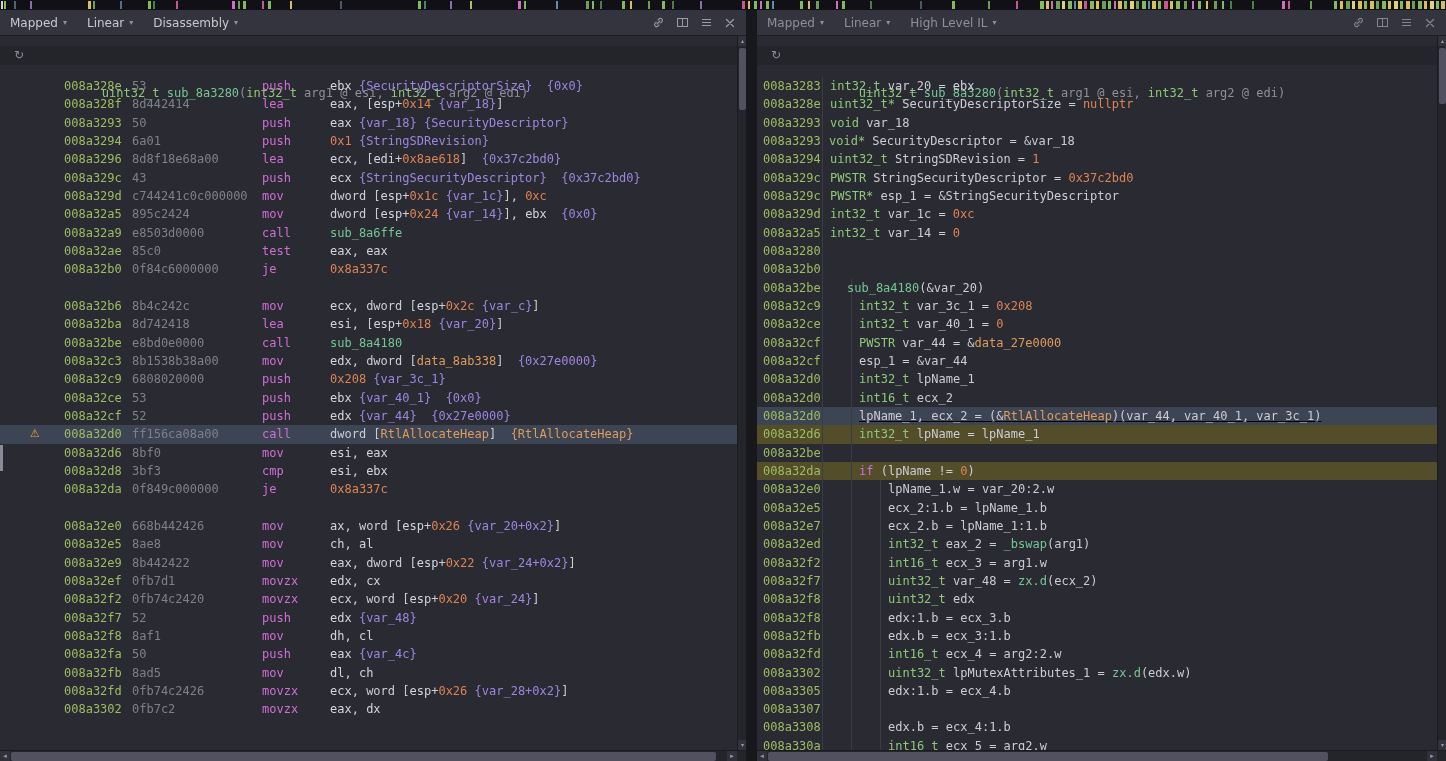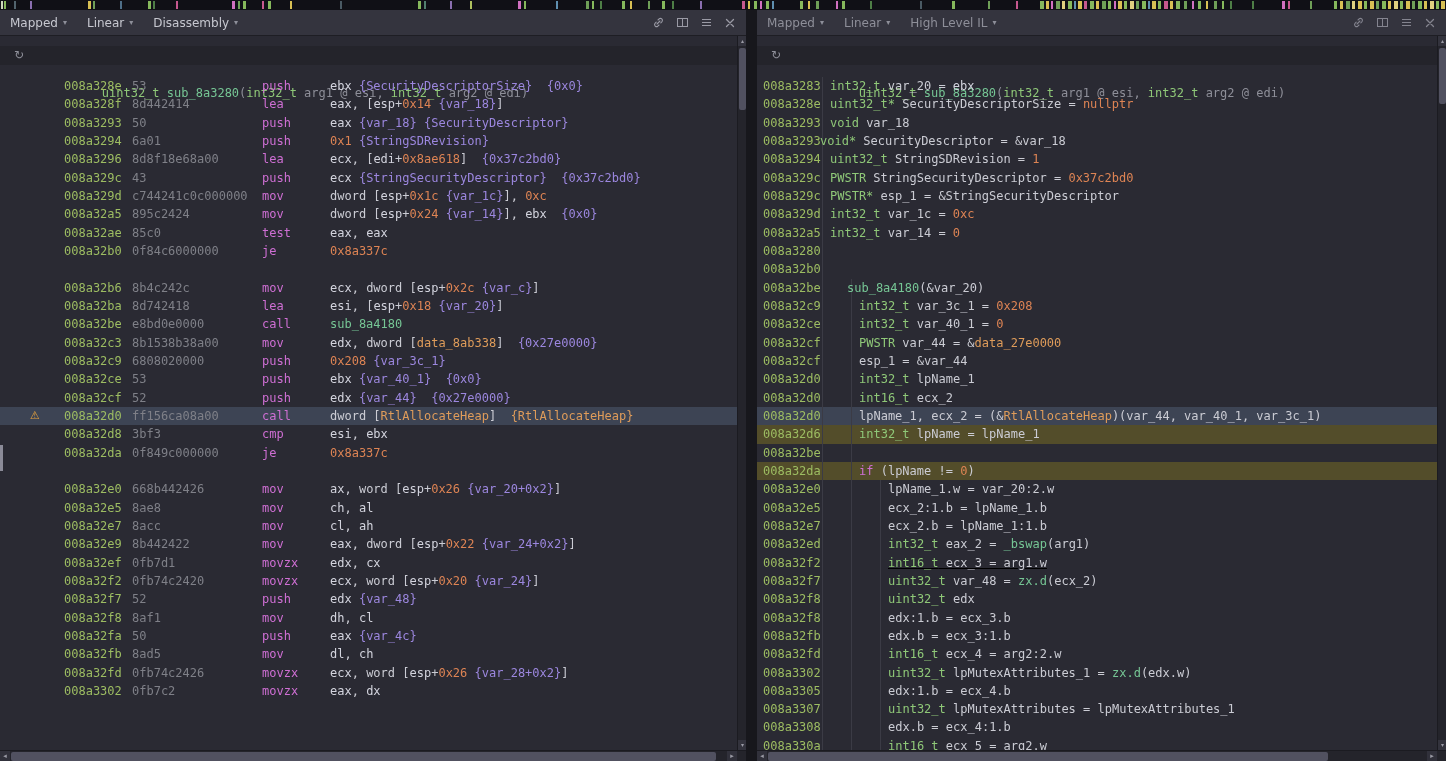--- a/index.html
+++ b/index.html
@@ -229,37 +229,38 @@
       </div>
       <div class="rows" id="rows-left">
           <div class="lrow"><span class="col-addr tk-addr">008a328e</span><span class="col-bytes tk-bytes">53</span><span class="col-mnem tk-mnem">push</span><span class="col-ops"><span class="tk-reg">ebx</span><span class="tk-txt"> </span><span class="tk-ann">{SecurityDescriptorSize}</span><span class="tk-txt">  </span><span class="tk-ann">{0x0}</span></span></div>
           <div class="lrow"><span class="col-addr tk-addr">008a328f</span><span class="col-bytes tk-bytes">8d442414</span><span class="col-mnem tk-mnem">lea</span><span class="col-ops"><span class="tk-reg">eax</span><span class="tk-txt">, [</span><span class="tk-reg">esp</span><span class="tk-txt">+</span><span class="tk-num">0x14</span><span class="tk-txt"> </span><span class="tk-ann">{var_18}</span><span class="tk-txt">]</span></span></div>
           <div class="lrow"><span class="col-addr tk-addr">008a3293</span><span class="col-bytes tk-bytes">50</span><span class="col-mnem tk-mnem">push</span><span class="col-ops"><span class="tk-reg">eax</span><span class="tk-txt"> </span><span class="tk-ann">{var_18}</span><span class="tk-txt"> </span><span class="tk-ann">{SecurityDescriptor}</span></span></div>
           <div class="lrow"><span class="col-addr tk-addr">008a3294</span><span class="col-bytes tk-bytes">6a01</span><span class="col-mnem tk-mnem">push</span><span class="col-ops"><span class="tk-num">0x1</span><span class="tk-txt"> </span><span class="tk-ann">{StringSDRevision}</span></span></div>
           <div class="lrow"><span class="col-addr tk-addr">008a3296</span><span class="col-bytes tk-bytes">8d8f18e68a00</span><span class="col-mnem tk-mnem">lea</span><span class="col-ops"><span class="tk-reg">ecx</span><span class="tk-txt">, [</span><span class="tk-reg">edi</span><span class="tk-txt">+</span><span class="tk-num">0x8ae618</span><span class="tk-txt">]  </span><span class="tk-ann">{0x37c2bd0}</span></span></div>
           <div class="lrow"><span class="col-addr tk-addr">008a329c</span><span class="col-bytes tk-bytes">43</span><span class="col-mnem tk-mnem">push</span><span class="col-ops"><span class="tk-reg">ecx</span><span class="tk-txt"> </span><span class="tk-ann">{StringSecurityDescriptor}</span><span class="tk-txt">  </span><span class="tk-ann">{0x37c2bd0}</span></span></div>
           <div class="lrow"><span class="col-addr tk-addr">008a329d</span><span class="col-bytes tk-bytes">c744241c0c000000</span><span class="col-mnem tk-mnem">mov</span><span class="col-ops"><span class="tk-txt">dword [</span><span class="tk-reg">esp</span><span class="tk-txt">+</span><span class="tk-num">0x1c</span><span class="tk-txt"> </span><span class="tk-ann">{var_1c}</span><span class="tk-txt">], </span><span class="tk-num">0xc</span></span></div>
           <div class="lrow"><span class="col-addr tk-addr">008a32a5</span><span class="col-bytes tk-bytes">895c2424</span><span class="col-mnem tk-mnem">mov</span><span class="col-ops"><span class="tk-txt">dword [</span><span class="tk-reg">esp</span><span class="tk-txt">+</span><span class="tk-num">0x24</span><span class="tk-txt"> </span><span class="tk-ann">{var_14}</span><span class="tk-txt">], </span><span class="tk-reg">ebx</span><span class="tk-txt">  </span><span class="tk-ann">{0x0}</span></span></div>
+          <div class="lrow"><span class="col-addr tk-addr">008a32a9</span><span class="col-bytes tk-bytes">e8503d0000</span><span class="col-mnem tk-mnem">call</span><span class="col-ops"><span class="tk-sym">sub_8a6ffe</span></span></div>
           <div class="lrow"><span class="col-addr tk-addr">008a32ae</span><span class="col-bytes tk-bytes">85c0</span><span class="col-mnem tk-mnem">test</span><span class="col-ops"><span class="tk-reg">eax</span><span class="tk-txt">, </span><span class="tk-reg">eax</span></span></div>
           <div class="lrow"><span class="col-addr tk-addr">008a32b0</span><span class="col-bytes tk-bytes">0f84c6000000</span><span class="col-mnem tk-mnem">je</span><span class="col-ops"><span class="tk-num">0x8a337c</span></span></div>
           <div class="lrow"></div>
           <div class="lrow"><span class="col-addr tk-addr">008a32b6</span><span class="col-bytes tk-bytes">8b4c242c</span><span class="col-mnem tk-mnem">mov</span><span class="col-ops"><span class="tk-reg">ecx</span><span class="tk-txt">, dword [</span><span class="tk-reg">esp</span><span class="tk-txt">+</span><span class="tk-num">0x2c</span><span class="tk-txt"> </span><span class="tk-ann">{var_c}</span><span class="tk-txt">]</span></span></div>
           <div class="lrow"><span class="col-addr tk-addr">008a32ba</span><span class="col-bytes tk-bytes">8d742418</span><span class="col-mnem tk-mnem">lea</span><span class="col-ops"><span class="tk-reg">esi</span><span class="tk-txt">, [</span><span class="tk-reg">esp</span><span class="tk-txt">+</span><span class="tk-num">0x18</span><span class="tk-txt"> </span><span class="tk-ann">{var_20}</span><span class="tk-txt">]</span></span></div>
           <div class="lrow"><span class="col-addr tk-addr">008a32be</span><span class="col-bytes tk-bytes">e8bd0e0000</span><span class="col-mnem tk-mnem">call</span><span class="col-ops"><span class="tk-sym">sub_8a4180</span></span></div>
           <div class="lrow"><span class="col-addr tk-addr">008a32c3</span><span class="col-bytes tk-bytes">8b1538b38a00</span><span class="col-mnem tk-mnem">mov</span><span class="col-ops"><span class="tk-reg">edx</span><span class="tk-txt">, dword [</span><span class="tk-imp">data_8ab338</span><span class="tk-txt">]  </span><span class="tk-ann">{0x27e0000}</span></span></div>
           <div class="lrow"><span class="col-addr tk-addr">008a32c9</span><span class="col-bytes tk-bytes">6808020000</span><span class="col-mnem tk-mnem">push</span><span class="col-ops"><span class="tk-num">0x208</span><span class="tk-txt"> </span><span class="tk-ann">{var_3c_1}</span></span></div>
           <div class="lrow"><span class="col-addr tk-addr">008a32ce</span><span class="col-bytes tk-bytes">53</span><span class="col-mnem tk-mnem">push</span><span class="col-ops"><span class="tk-reg">ebx</span><span class="tk-txt"> </span><span class="tk-ann">{var_40_1}</span><span class="tk-txt">  </span><span class="tk-ann">{0x0}</span></span></div>
           <div class="lrow"><span class="col-addr tk-addr">008a32cf</span><span class="col-bytes tk-bytes">52</span><span class="col-mnem tk-mnem">push</span><span class="col-ops"><span class="tk-reg">edx</span><span class="tk-txt"> </span><span class="tk-ann">{var_44}</span><span class="tk-txt">  </span><span class="tk-ann">{0x27e0000}</span></span></div>
           <div class="lrow sel"><span class="warn">⚠</span><span class="col-addr tk-addr">008a32d0</span><span class="col-bytes tk-bytes">ff156ca08a00</span><span class="col-mnem tk-mnem">call</span><span class="col-ops"><span class="tk-txt">dword [</span><span class="tk-imp">RtlAllocateHeap</span><span class="tk-txt">]  </span><span class="tk-imp">{RtlAllocateHeap}</span></span></div>
+          <div class="lrow"><span class="col-addr tk-addr">008a32d6</span><span class="col-bytes tk-bytes">8bf0</span><span class="col-mnem tk-mnem">mov</span><span class="col-ops"><span class="tk-reg">esi</span><span class="tk-txt">, </span><span class="tk-reg">eax</span></span></div>
           <div class="lrow"><span class="col-addr tk-addr">008a32d8</span><span class="col-bytes tk-bytes">3bf3</span><span class="col-mnem tk-mnem">cmp</span><span class="col-ops"><span class="tk-reg">esi</span><span class="tk-txt">, </span><span class="tk-reg">ebx</span></span></div>
           <div class="lrow"><span class="col-addr tk-addr">008a32da</span><span class="col-bytes tk-bytes">0f849c000000</span><span class="col-mnem tk-mnem">je</span><span class="col-ops"><span class="tk-num">0x8a337c</span></span></div>
           <div class="lrow"></div>
           <div class="lrow"><span class="col-addr tk-addr">008a32e0</span><span class="col-bytes tk-bytes">668b442426</span><span class="col-mnem tk-mnem">mov</span><span class="col-ops"><span class="tk-reg">ax</span><span class="tk-txt">, word [</span><span class="tk-reg">esp</span><span class="tk-txt">+</span><span class="tk-num">0x26</span><span class="tk-txt"> </span><span class="tk-ann">{var_20+0x2}</span><span class="tk-txt">]</span></span></div>
           <div class="lrow"><span class="col-addr tk-addr">008a32e5</span><span class="col-bytes tk-bytes">8ae8</span><span class="col-mnem tk-mnem">mov</span><span class="col-ops"><span class="tk-reg">ch</span><span class="tk-txt">, </span><span class="tk-reg">al</span></span></div>
-          <div class="lrow"><span class="col-addr tk-addr">008a32e7</span><span class="col-bytes tk-bytes">8acc</span><span class="col-mnem tk-mnem">mov</span><span class="col-ops"><span class="tk-reg">cl</span><span class="tk-txt">, </span><span class="tk-reg">ah</span></span></div>
           <div class="lrow"><span class="col-addr tk-addr">008a32e9</span><span class="col-bytes tk-bytes">8b442422</span><span class="col-mnem tk-mnem">mov</span><span class="col-ops"><span class="tk-reg">eax</span><span class="tk-txt">, dword [</span><span class="tk-reg">esp</span><span class="tk-txt">+</span><span class="tk-num">0x22</span><span class="tk-txt"> </span><span class="tk-ann">{var_24+0x2}</span><span class="tk-txt">]</span></span></div>
           <div class="lrow"><span class="col-addr tk-addr">008a32ef</span><span class="col-bytes tk-bytes">0fb7d1</span><span class="col-mnem tk-mnem">movzx</span><span class="col-ops"><span class="tk-reg">edx</span><span class="tk-txt">, </span><span class="tk-reg">cx</span></span></div>
           <div class="lrow"><span class="col-addr tk-addr">008a32f2</span><span class="col-bytes tk-bytes">0fb74c2420</span><span class="col-mnem tk-mnem">movzx</span><span class="col-ops"><span class="tk-reg">ecx</span><span class="tk-txt">, word [</span><span class="tk-reg">esp</span><span class="tk-txt">+</span><span class="tk-num">0x20</span><span class="tk-txt"> </span><span class="tk-ann">{var_24}</span><span class="tk-txt">]</span></span></div>
           <div class="lrow"><span class="col-addr tk-addr">008a32f7</span><span class="col-bytes tk-bytes">52</span><span class="col-mnem tk-mnem">push</span><span class="col-ops"><span class="tk-reg">edx</span><span class="tk-txt"> </span><span class="tk-ann">{var_48}</span></span></div>
           <div class="lrow"><span class="col-addr tk-addr">008a32f8</span><span class="col-bytes tk-bytes">8af1</span><span class="col-mnem tk-mnem">mov</span><span class="col-ops"><span class="tk-reg">dh</span><span class="tk-txt">, </span><span class="tk-reg">cl</span></span></div>
           <div class="lrow"><span class="col-addr tk-addr">008a32fa</span><span class="col-bytes tk-bytes">50</span><span class="col-mnem tk-mnem">push</span><span class="col-ops"><span class="tk-reg">eax</span><span class="tk-txt"> </span><span class="tk-ann">{var_4c}</span></span></div>
           <div class="lrow"><span class="col-addr tk-addr">008a32fb</span><span class="col-bytes tk-bytes">8ad5</span><span class="col-mnem tk-mnem">mov</span><span class="col-ops"><span class="tk-reg">dl</span><span class="tk-txt">, </span><span class="tk-reg">ch</span></span></div>
           <div class="lrow"><span class="col-addr tk-addr">008a32fd</span><span class="col-bytes tk-bytes">0fb74c2426</span><span class="col-mnem tk-mnem">movzx</span><span class="col-ops"><span class="tk-reg">ecx</span><span class="tk-txt">, word [</span><span class="tk-reg">esp</span><span class="tk-txt">+</span><span class="tk-num">0x26</span><span class="tk-txt"> </span><span class="tk-ann">{var_28+0x2}</span><span class="tk-txt">]</span></span></div>
           <div class="lrow"><span class="col-addr tk-addr">008a3302</span><span class="col-bytes tk-bytes">0fb7c2</span><span class="col-mnem tk-mnem">movzx</span><span class="col-ops"><span class="tk-reg">eax</span><span class="tk-txt">, </span><span class="tk-reg">dx</span></span></div>
         </div>
@@ -321,52 +322,52 @@
     </div>
     <div class="content">
       <div class="func-header">
         <span class="reanalyze">↻</span>
         <span class="sig" id="sig-right"><span class="tk-typ">uint32_t</span><span class="tk-txt"> </span><span class="tk-sym">sub_8a3280</span><span class="tk-gray">(</span><span class="tk-typ">int32_t</span><span class="tk-gray"> arg1 @ </span><span class="tk-gray">esi</span><span class="tk-gray">, </span><span class="tk-typ">int32_t</span><span class="tk-gray"> arg2 @ </span><span class="tk-gray">edi</span><span class="tk-gray">)</span></span>
       </div>
       <div class="rows" id="rows-right">
           <div class="rrow"><span class="raddr tk-addr">008a3283</span><span class="guide" style="left: 65px;"></span><span class="rcode" style="left: 73px;"><span class="tk-typ">int32_t</span><span class="tk-txt"> var_20 = </span><span class="tk-reg">ebx</span></span></div>
           <div class="rrow"><span class="raddr tk-addr">008a328e</span><span class="guide" style="left: 65px;"></span><span class="rcode" style="left: 73px;"><span class="tk-typ">uint32_t*</span><span class="tk-txt"> SecurityDescriptorSize = </span><span class="tk-num">nullptr</span></span></div>
           <div class="rrow"><span class="raddr tk-addr">008a3293</span><span class="guide" style="left: 65px;"></span><span class="rcode" style="left: 73px;"><span class="tk-typ">void</span><span class="tk-txt"> var_18</span></span></div>
-          <div class="rrow"><span class="raddr tk-addr">008a3293</span><span class="guide" style="left: 65px;"></span><span class="rcode" style="left: 63px;"><span class="tk-typ">void*</span><span class="tk-txt"> SecurityDescriptor = &amp;var_18</span></span></div>
+          <div class="rrow"><span class="raddr tk-addr">008a3293</span><span class="guide" style="left: 65px;"></span><span class="rcode" style="left: 72px;"><span class="tk-typ">void*</span><span class="tk-txt"> SecurityDescriptor = &amp;var_18</span></span></div>
           <div class="rrow"><span class="raddr tk-addr">008a3294</span><span class="guide" style="left: 65px;"></span><span class="rcode" style="left: 73px;"><span class="tk-typ">uint32_t</span><span class="tk-txt"> StringSDRevision = </span><span class="tk-num">1</span></span></div>
           <div class="rrow"><span class="raddr tk-addr">008a329c</span><span class="guide" style="left: 65px;"></span><span class="rcode" style="left: 73px;"><span class="tk-typ">PWSTR</span><span class="tk-txt"> StringSecurityDescriptor = </span><span class="tk-num">0x37c2bd0</span></span></div>
           <div class="rrow"><span class="raddr tk-addr">008a329c</span><span class="guide" style="left: 65px;"></span><span class="rcode" style="left: 73px;"><span class="tk-typ">PWSTR*</span><span class="tk-txt"> esp_1 = &amp;StringSecurityDescriptor</span></span></div>
           <div class="rrow"><span class="raddr tk-addr">008a329d</span><span class="guide" style="left: 65px;"></span><span class="rcode" style="left: 73px;"><span class="tk-typ">int32_t</span><span class="tk-txt"> var_1c = </span><span class="tk-num">0xc</span></span></div>
           <div class="rrow"><span class="raddr tk-addr">008a32a5</span><span class="guide" style="left: 65px;"></span><span class="rcode" style="left: 73px;"><span class="tk-typ">int32_t</span><span class="tk-txt"> var_14 = </span><span class="tk-num">0</span></span></div>
           <div class="rrow"><span class="raddr tk-addr">008a3280</span><span class="guide" style="left: 65px;"></span><span class="rcode" style="left: 73px;"></span></div>
           <div class="rrow"><span class="raddr tk-addr">008a32b0</span><span class="guide" style="left: 65px;"></span></div>
           <div class="rrow"><span class="raddr tk-addr">008a32be</span><span class="guide" style="left: 65px;"></span><span class="guide" style="left: 94px;"></span><span class="rcode" style="left: 90px;"><span class="tk-sym">sub_8a4180</span><span class="tk-txt">(&amp;var_20)</span></span></div>
           <div class="rrow"><span class="raddr tk-addr">008a32c9</span><span class="guide" style="left: 65px;"></span><span class="guide" style="left: 94px;"></span><span class="rcode" style="left: 102px;"><span class="tk-typ">int32_t</span><span class="tk-txt"> var_3c_1 = </span><span class="tk-num">0x208</span></span></div>
           <div class="rrow"><span class="raddr tk-addr">008a32ce</span><span class="guide" style="left: 65px;"></span><span class="guide" style="left: 94px;"></span><span class="rcode" style="left: 102px;"><span class="tk-typ">int32_t</span><span class="tk-txt"> var_40_1 = </span><span class="tk-num">0</span></span></div>
           <div class="rrow"><span class="raddr tk-addr">008a32cf</span><span class="guide" style="left: 65px;"></span><span class="guide" style="left: 94px;"></span><span class="rcode" style="left: 102px;"><span class="tk-typ">PWSTR</span><span class="tk-txt"> var_44 = &amp;</span><span class="tk-imp">data_27e0000</span></span></div>
           <div class="rrow"><span class="raddr tk-addr">008a32cf</span><span class="guide" style="left: 65px;"></span><span class="guide" style="left: 94px;"></span><span class="rcode" style="left: 102px;"><span class="tk-txt">esp_1 = &amp;var_44</span></span></div>
           <div class="rrow"><span class="raddr tk-addr">008a32d0</span><span class="guide" style="left: 65px;"></span><span class="guide" style="left: 94px;"></span><span class="rcode" style="left: 102px;"><span class="tk-typ">int32_t</span><span class="tk-txt"> lpName_1</span></span></div>
           <div class="rrow"><span class="raddr tk-addr">008a32d0</span><span class="guide" style="left: 65px;"></span><span class="guide" style="left: 94px;"></span><span class="rcode" style="left: 102px;"><span class="tk-typ">int16_t</span><span class="tk-txt"> ecx_2</span></span></div>
-          <div class="rrow sel"><span class="raddr tk-addr">008a32d0</span><span class="guide" style="left: 65px;"></span><span class="guide" style="left: 94px;"></span><span class="rcode" style="left: 102px;"><span class="tk-txt">lpName_1, ecx_2 = (&amp;</span><span class="tk-imp">RtlAllocateHeap</span><span class="tk-txt">)(var_44, var_40_1, var_3c_1)</span></span></div>
+          <div class="rrow sel"><span class="raddr tk-addr">008a32d0</span><span class="guide" style="left: 65px;"></span><span class="guide" style="left: 94px;"></span><span class="rcode" style="left: 102px; text-decoration: underline;"><span class="tk-txt">lpName_1, ecx_2 = (&amp;</span><span class="tk-imp">RtlAllocateHeap</span><span class="tk-txt">)(var_44, var_40_1, var_3c_1)</span></span></div>
           <div class="rrow hl"><span class="raddr tk-addr">008a32d6</span><span class="guide" style="left: 65px;"></span><span class="guide" style="left: 94px;"></span><span class="rcode" style="left: 102px;"><span class="tk-typ">int32_t</span><span class="tk-txt"> lpName = lpName_1</span></span></div>
           <div class="rrow"><span class="raddr tk-addr">008a32be</span><span class="guide" style="left: 65px;"></span><span class="guide" style="left: 94px;"></span><span class="rcode" style="left: 102px;"></span></div>
           <div class="rrow hl"><span class="raddr tk-addr">008a32da</span><span class="guide" style="left: 65px;"></span><span class="guide" style="left: 94px;"></span><span class="rcode" style="left: 102px;"><span class="tk-kw">if</span><span class="tk-txt"> (lpName != </span><span class="tk-num">0</span><span class="tk-txt">)</span></span></div>
           <div class="rrow"><span class="raddr tk-addr">008a32e0</span><span class="guide" style="left: 65px;"></span><span class="guide" style="left: 94px;"></span><span class="guide" style="left: 123px;"></span><span class="rcode" style="left: 131px;"><span class="tk-txt">lpName_1.w = var_20:2.w</span></span></div>
           <div class="rrow"><span class="raddr tk-addr">008a32e5</span><span class="guide" style="left: 65px;"></span><span class="guide" style="left: 94px;"></span><span class="guide" style="left: 123px;"></span><span class="rcode" style="left: 131px;"><span class="tk-txt">ecx_2:1.b = lpName_1.b</span></span></div>
           <div class="rrow"><span class="raddr tk-addr">008a32e7</span><span class="guide" style="left: 65px;"></span><span class="guide" style="left: 94px;"></span><span class="guide" style="left: 123px;"></span><span class="rcode" style="left: 131px;"><span class="tk-txt">ecx_2.b = lpName_1:1.b</span></span></div>
           <div class="rrow"><span class="raddr tk-addr">008a32ed</span><span class="guide" style="left: 65px;"></span><span class="guide" style="left: 94px;"></span><span class="guide" style="left: 123px;"></span><span class="rcode" style="left: 131px;"><span class="tk-typ">int32_t</span><span class="tk-txt"> eax_2 = </span><span class="tk-sym">_bswap</span><span class="tk-txt">(arg1)</span></span></div>
-          <div class="rrow"><span class="raddr tk-addr">008a32f2</span><span class="guide" style="left: 65px;"></span><span class="guide" style="left: 94px;"></span><span class="guide" style="left: 123px;"></span><span class="rcode" style="left: 131px; text-decoration: underline;"><span class="tk-typ">int16_t</span><span class="tk-txt"> ecx_3 = arg1.w</span></span></div>
+          <div class="rrow"><span class="raddr tk-addr">008a32f2</span><span class="guide" style="left: 65px;"></span><span class="guide" style="left: 94px;"></span><span class="guide" style="left: 123px;"></span><span class="rcode" style="left: 131px;"><span class="tk-typ">int16_t</span><span class="tk-txt"> ecx_3 = arg1.w</span></span></div>
           <div class="rrow"><span class="raddr tk-addr">008a32f7</span><span class="guide" style="left: 65px;"></span><span class="guide" style="left: 94px;"></span><span class="guide" style="left: 123px;"></span><span class="rcode" style="left: 131px;"><span class="tk-typ">uint32_t</span><span class="tk-txt"> var_48 = </span><span class="tk-sym">zx.d</span><span class="tk-txt">(ecx_2)</span></span></div>
           <div class="rrow"><span class="raddr tk-addr">008a32f8</span><span class="guide" style="left: 65px;"></span><span class="guide" style="left: 94px;"></span><span class="guide" style="left: 123px;"></span><span class="rcode" style="left: 131px;"><span class="tk-typ">uint32_t</span><span class="tk-txt"> edx</span></span></div>
           <div class="rrow"><span class="raddr tk-addr">008a32f8</span><span class="guide" style="left: 65px;"></span><span class="guide" style="left: 94px;"></span><span class="guide" style="left: 123px;"></span><span class="rcode" style="left: 131px;"><span class="tk-txt">edx:1.b = ecx_3.b</span></span></div>
           <div class="rrow"><span class="raddr tk-addr">008a32fb</span><span class="guide" style="left: 65px;"></span><span class="guide" style="left: 94px;"></span><span class="guide" style="left: 123px;"></span><span class="rcode" style="left: 131px;"><span class="tk-txt">edx.b = ecx_3:1.b</span></span></div>
           <div class="rrow"><span class="raddr tk-addr">008a32fd</span><span class="guide" style="left: 65px;"></span><span class="guide" style="left: 94px;"></span><span class="guide" style="left: 123px;"></span><span class="rcode" style="left: 131px;"><span class="tk-typ">int16_t</span><span class="tk-txt"> ecx_4 = arg2:2.w</span></span></div>
           <div class="rrow"><span class="raddr tk-addr">008a3302</span><span class="guide" style="left: 65px;"></span><span class="guide" style="left: 94px;"></span><span class="guide" style="left: 123px;"></span><span class="rcode" style="left: 131px;"><span class="tk-typ">uint32_t</span><span class="tk-txt"> lpMutexAttributes_1 = </span><span class="tk-sym">zx.d</span><span class="tk-txt">(edx.w)</span></span></div>
           <div class="rrow"><span class="raddr tk-addr">008a3305</span><span class="guide" style="left: 65px;"></span><span class="guide" style="left: 94px;"></span><span class="guide" style="left: 123px;"></span><span class="rcode" style="left: 131px;"><span class="tk-txt">edx:1.b = ecx_4.b</span></span></div>
-          <div class="rrow"><span class="raddr tk-addr">008a3307</span><span class="guide" style="left: 65px;"></span><span class="guide" style="left: 94px;"></span><span class="guide" style="left: 123px;"></span><span class="rcode" style="left: 131px;"><span class="tk-typ">uint32_t</span><span class="tk-txt"> lpMutexAttributes = lpMutexAttributes_1</span></span></div>
+          <div class="rrow"><span class="raddr tk-addr">008a3307</span><span class="guide" style="left: 65px;"></span><span class="guide" style="left: 94px;"></span><span class="guide" style="left: 123px;"></span></div>
           <div class="rrow"><span class="raddr tk-addr">008a3308</span><span class="guide" style="left: 65px;"></span><span class="guide" style="left: 94px;"></span><span class="guide" style="left: 123px;"></span><span class="rcode" style="left: 131px;"><span class="tk-txt">edx.b = ecx_4:1.b</span></span></div>
           <div class="rrow"><span class="raddr tk-addr">008a330a</span><span class="guide" style="left: 65px;"></span><span class="guide" style="left: 94px;"></span><span class="guide" style="left: 123px;"></span><span class="rcode" style="left: 131px;"><span class="tk-typ">int16_t</span><span class="tk-txt"> ecx_5 = arg2.w</span></span></div>
         </div>
     </div>
     <div class="vscroll">
       <span class="arrow up">▴</span>
       <span class="thumb" style="top:12px;height:56px"></span>
       <span class="arrow down">▾</span>
     </div>
     <div class="hscroll">

